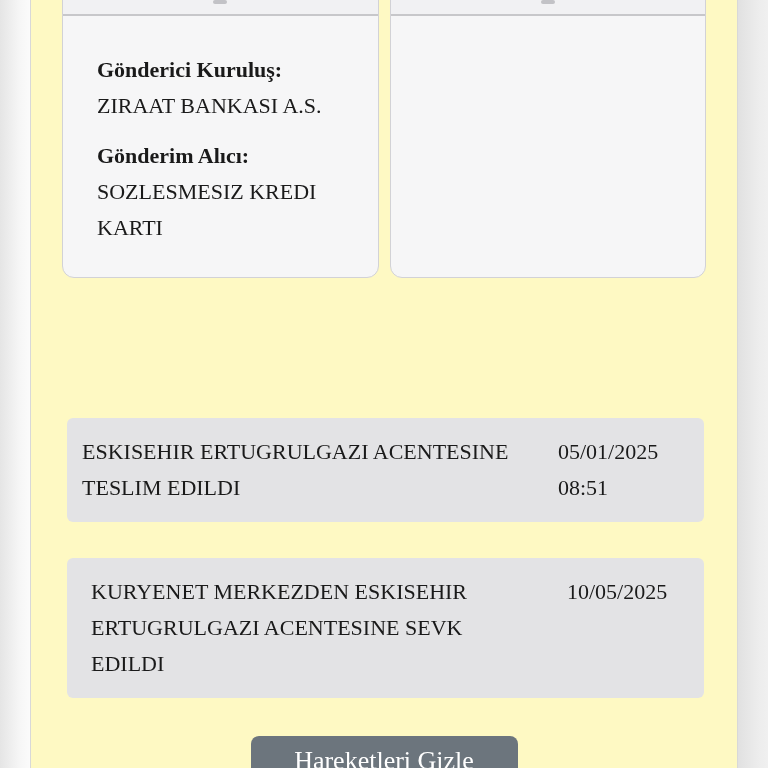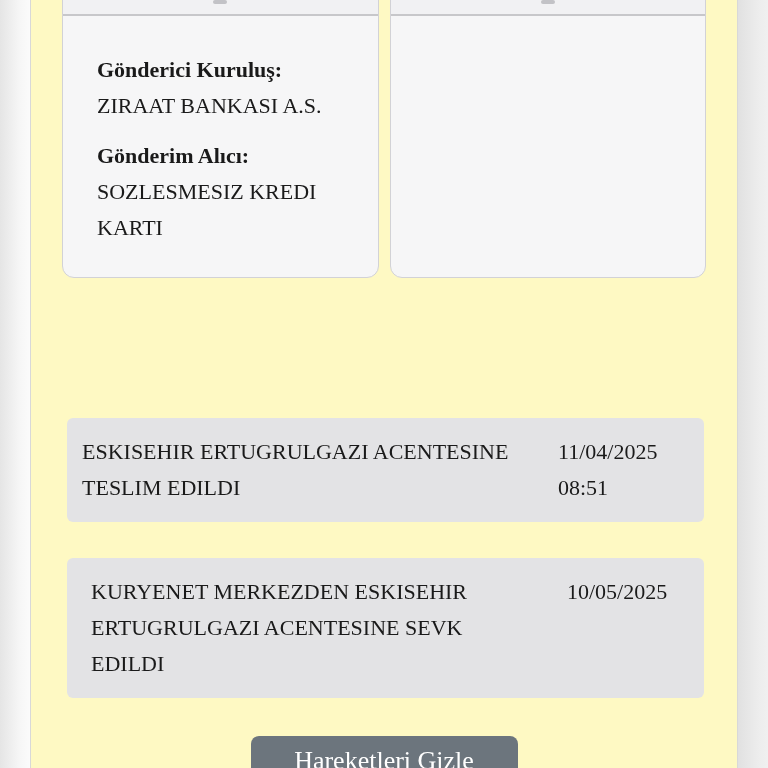--- a/index.html
+++ b/index.html
@@ -131,21 +131,21 @@
       </section>
 
     </div>
 
     <div class="events">
 
       <div class="event-row">
         <div class="event-desc">ESKISEHIR ERTUGRULGAZI ACENTESINE
 TESLIM EDILDI</div>
         <div class="event-datetime">
-          <div>11/04/2025</div>
+          <div>05/01/2025</div>
           <div>08:51</div>
         </div>
       </div>
 
       <div class="event-row">
         <div class="event-desc">KURYENET MERKEZDEN ESKISEHIR
 ERTUGRULGAZI ACENTESINE SEVK
 EDILDI</div>
         <div class="event-datetime">
           <div>10/05/2025</div>

